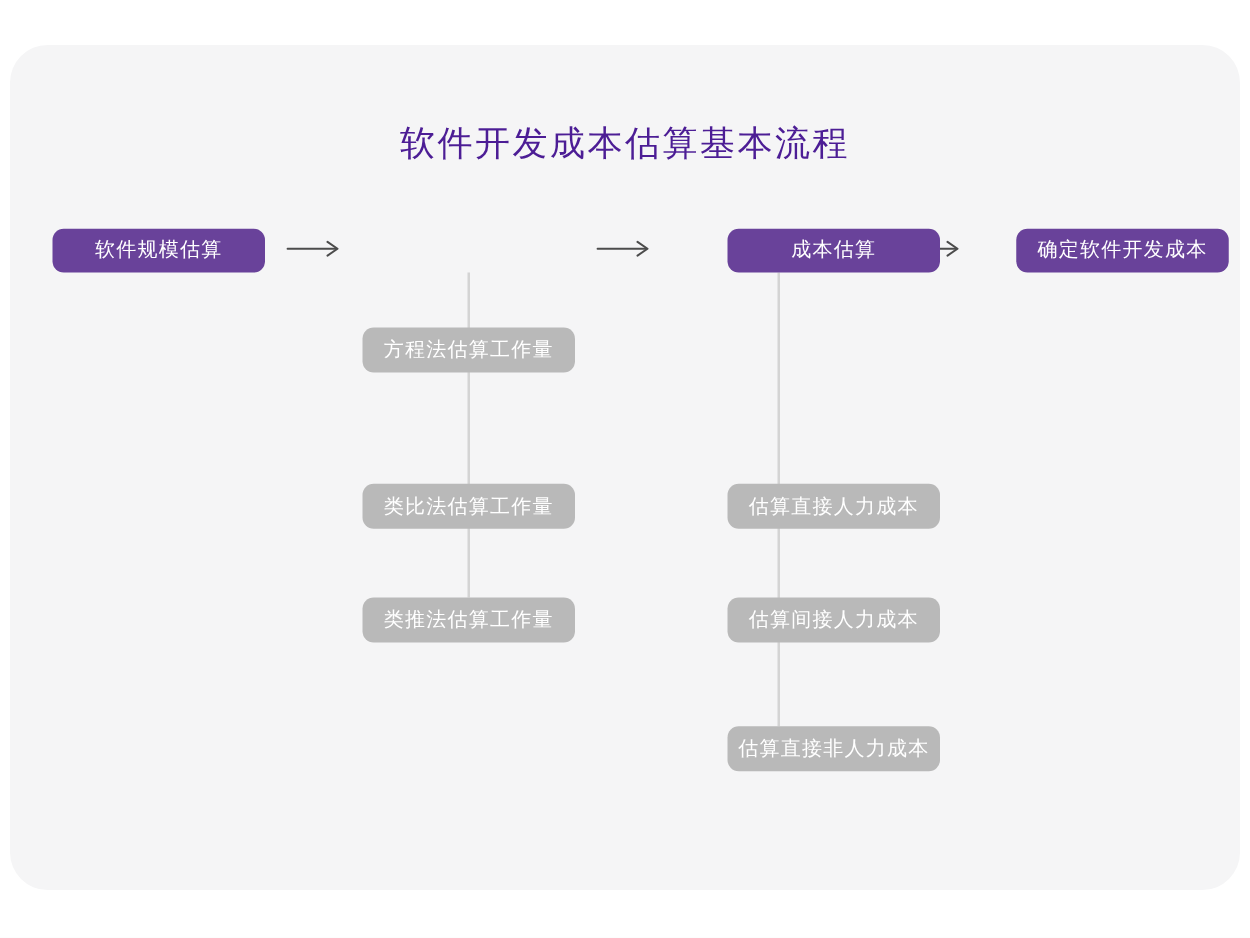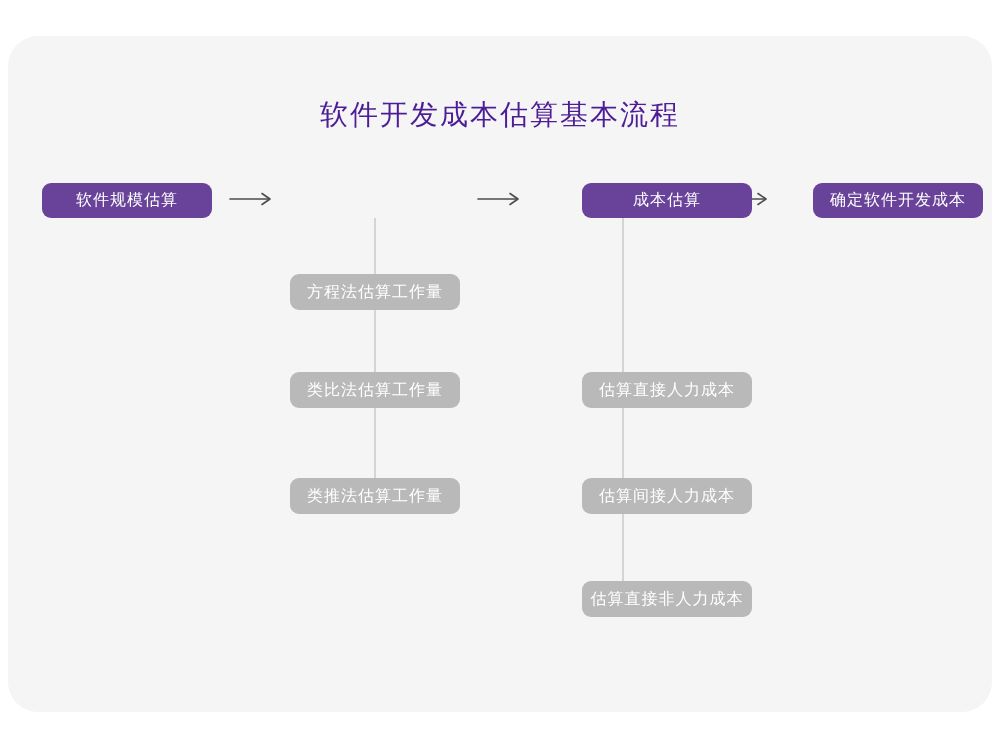--- a/index.html
+++ b/index.html
@@ -37,22 +37,22 @@
     font-size: 16px;
     letter-spacing: 1px;
     z-index: 2;
   }
   .node.main { background: #69429A; height: 35px; }
   .node.sub  { background: #b9b9b9; }
 
   .col2 { left: 282px; }
   .col3 { left: 530px; margin-left: 44px; }
   .row-main { top: 147px; }
-  .row-1 { top: 238px; }
-  .row-2 { top: 336px; }
+  .row-1 { top: 226px; }
+  .row-2 { top: 351px; }
   .row-3 { top: 442px; }
   .row-4 { top: 545px; }
 
   .vline {
     position: absolute;
     width: 2px;
     background: #d4d4d4;
     z-index: 1;
   }
   .vline-2 { left: 366px; top: 182px; height: 260px; }

